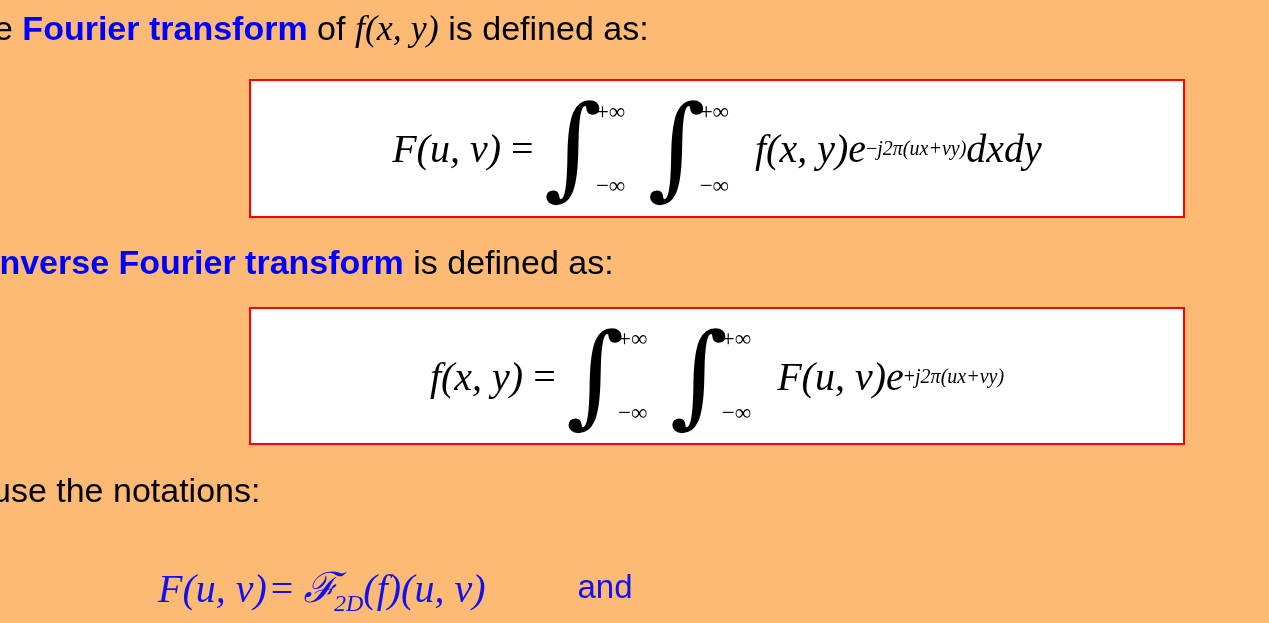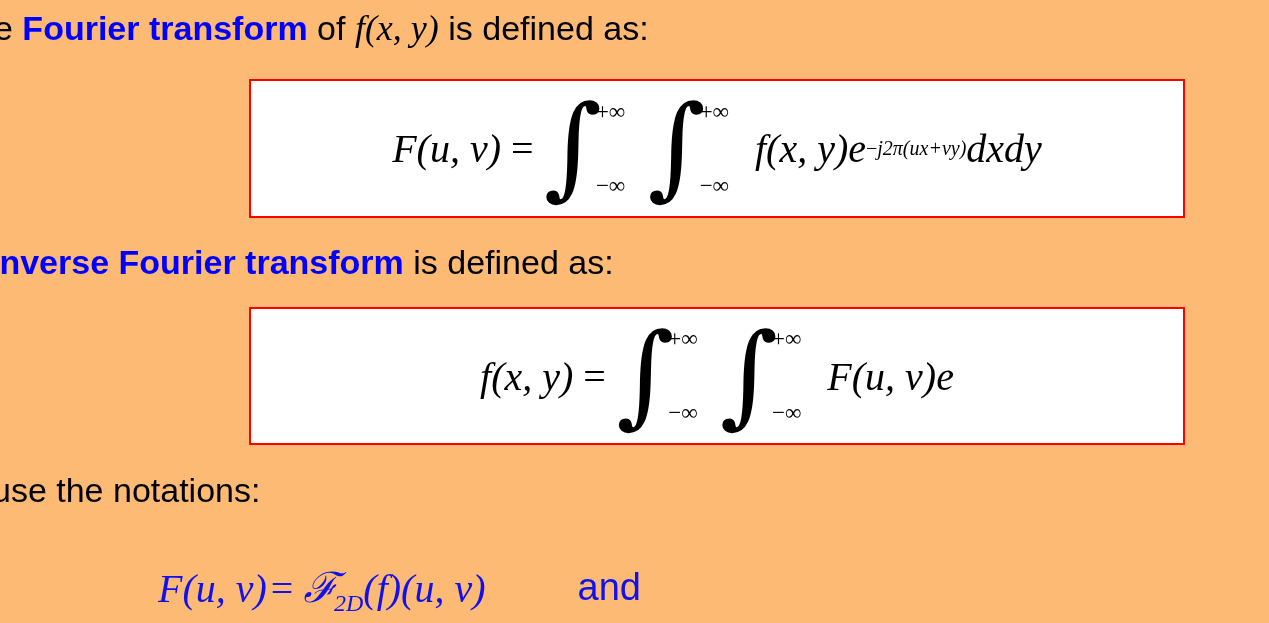--- a/index.html
+++ b/index.html
@@ -127,21 +127,21 @@
   }
   .notation-item {
     font-family: "Liberation Serif", serif;
     font-style: italic;
     font-size: 40px;
     color: #1111EE;
   }
   .notation-and {
     font-family: "Liberation Sans", sans-serif;
     font-style: normal;
-    font-size: 38px;
+    font-size: 33px;
     color: #1111EE;
   }
   .script-f {
     font-family: "DejaVu Serif", serif;
     font-style: italic;
     font-size: 42px;
   }
   .sub2d {
     font-size: 24px;
     vertical-align: sub;
@@ -219,20 +219,21 @@
       <span class="spacer-int"></span>
       <span class="integral">
         <span class="int-sign">∫</span>
         <span class="int-limits">
           <span class="int-upper">+∞</span>
           <span class="int-lower">−∞</span>
         </span>
       </span>
 
       <span class="integrand">F(u, v)e</span>
+        <span class="expo"><span class="upr">+</span><span>j2π(ux+vy)</span></span>
     </div>
   </div>
 
   <div class="textline" id="line-notate">use the notations:</div>
 
   <div id="notation-row">
     <span id="notation-left" class="notation-item"><span>F(u, v)</span><span class="eq">=</span><span class="script-f">ℱ</span><span class="sub2d">2D</span><span>(f)(u, v)</span></span>
 
     <span class="gap-notation-1"></span>
     <span class="notation-and">and</span>

